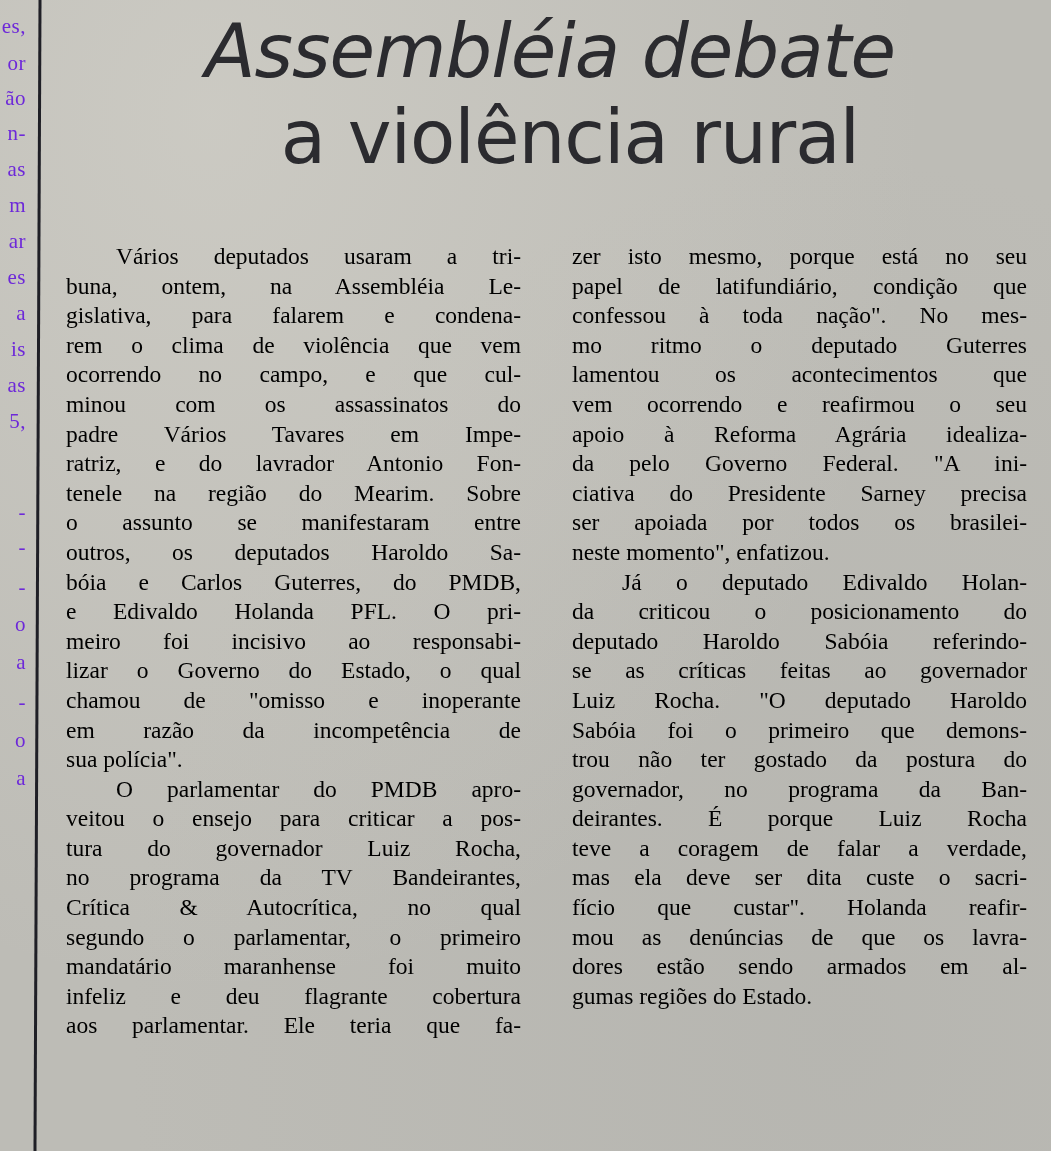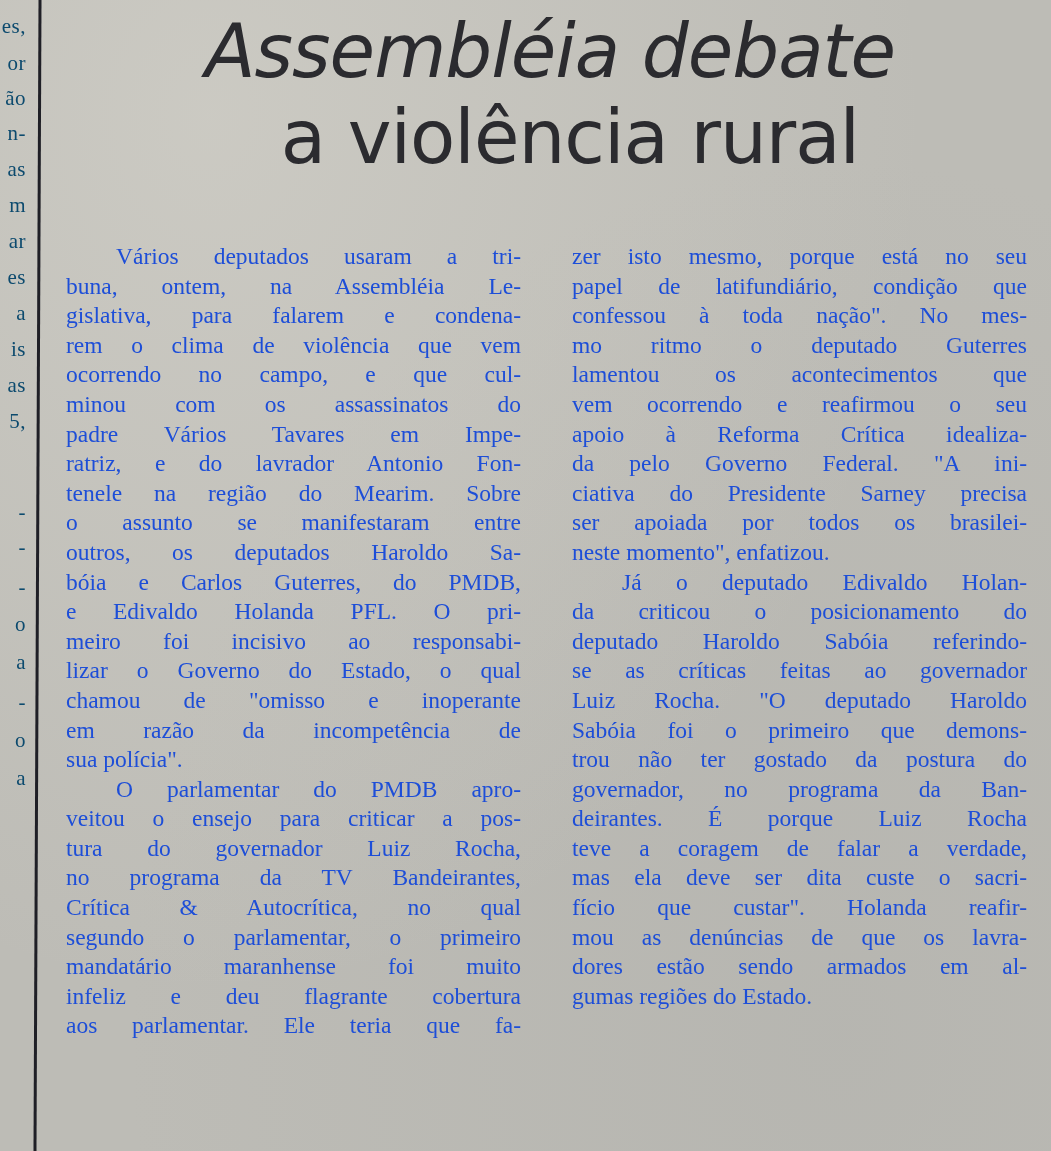--- a/index.html
+++ b/index.html
@@ -24,21 +24,21 @@
       left: 0;
       top: 0;
       width: 30px;
       height: 1151px;
       overflow: hidden;
     }
     .prev-column .frag {
       position: absolute;
       right: 4px;
       font-size: 21px;
-      color: #0c4a6e;
+      color: #6d28d9;
       letter-spacing: 0.5px;
       white-space: nowrap;
     }
     .rule-vertical {
       position: absolute;
       left: 36px;
       top: 0;
       width: 3px;
       height: 1151px;
       background: #1f1f26;
@@ -66,21 +66,21 @@
     .headline .line2 { padding-left: 60px; }
 
     
     .col {
       position: absolute;
       top: 242px;
       width: 455px;
       font-size: 23.5px;
       line-height: 29.6px;
       text-align: justify;
-      color: #1d4ed8;
+      color: #000000;
       hyphens: manual;
     }
     .col-left  { left: 66px; }
     .col-right { left: 572px; font-family: Liberation Serif, serif; }
     .col p { text-indent: 0; }
     .col .ln {
       display: block;
       text-align: justify;
       text-align-last: justify;
       white-space: nowrap;
@@ -157,21 +157,21 @@
 </div>
 
 <div class="col col-right">
   <p>
     <span class="ln">zer isto mesmo, porque está no seu</span>
     <span class="ln">papel de latifundiário, condição que</span>
     <span class="ln">confessou à toda nação". No mes-</span>
     <span class="ln">mo ritmo o deputado Guterres</span>
     <span class="ln">lamentou os acontecimentos que</span>
     <span class="ln">vem ocorrendo e reafirmou o seu</span>
-    <span class="ln">apoio à Reforma Crítica idealiza-</span>
+    <span class="ln">apoio à Reforma Agrária idealiza-</span>
     <span class="ln">da pelo Governo Federal. "A ini-</span>
     <span class="ln">ciativa do Presidente Sarney precisa</span>
     <span class="ln">ser apoiada por todos os brasilei-</span>
     <span class="ln last">neste momento", enfatizou.</span>
   </p>
   <p>
     <span class="ln ind">Já o deputado Edivaldo Holan-</span>
     <span class="ln">da criticou o posicionamento do</span>
     <span class="ln">deputado Haroldo Sabóia referindo-</span>
     <span class="ln">se as críticas feitas ao governador</span>

